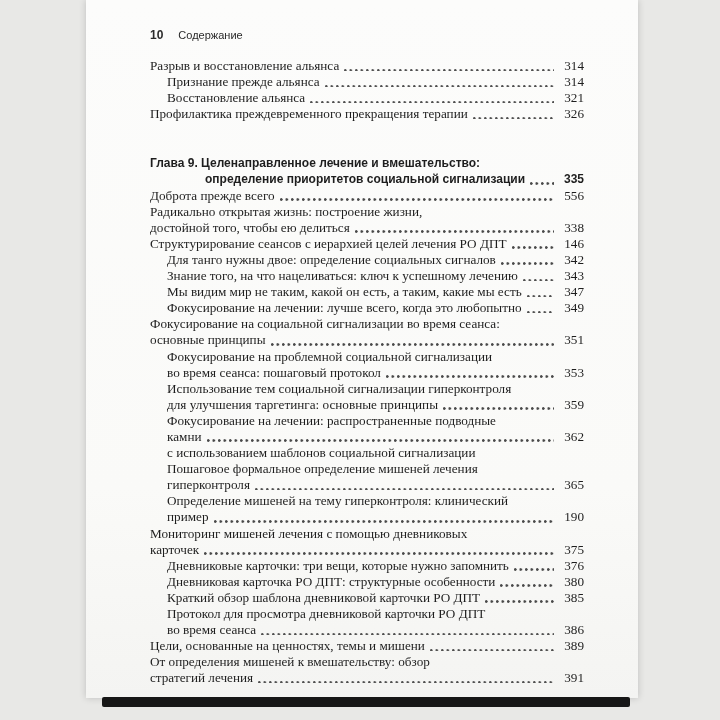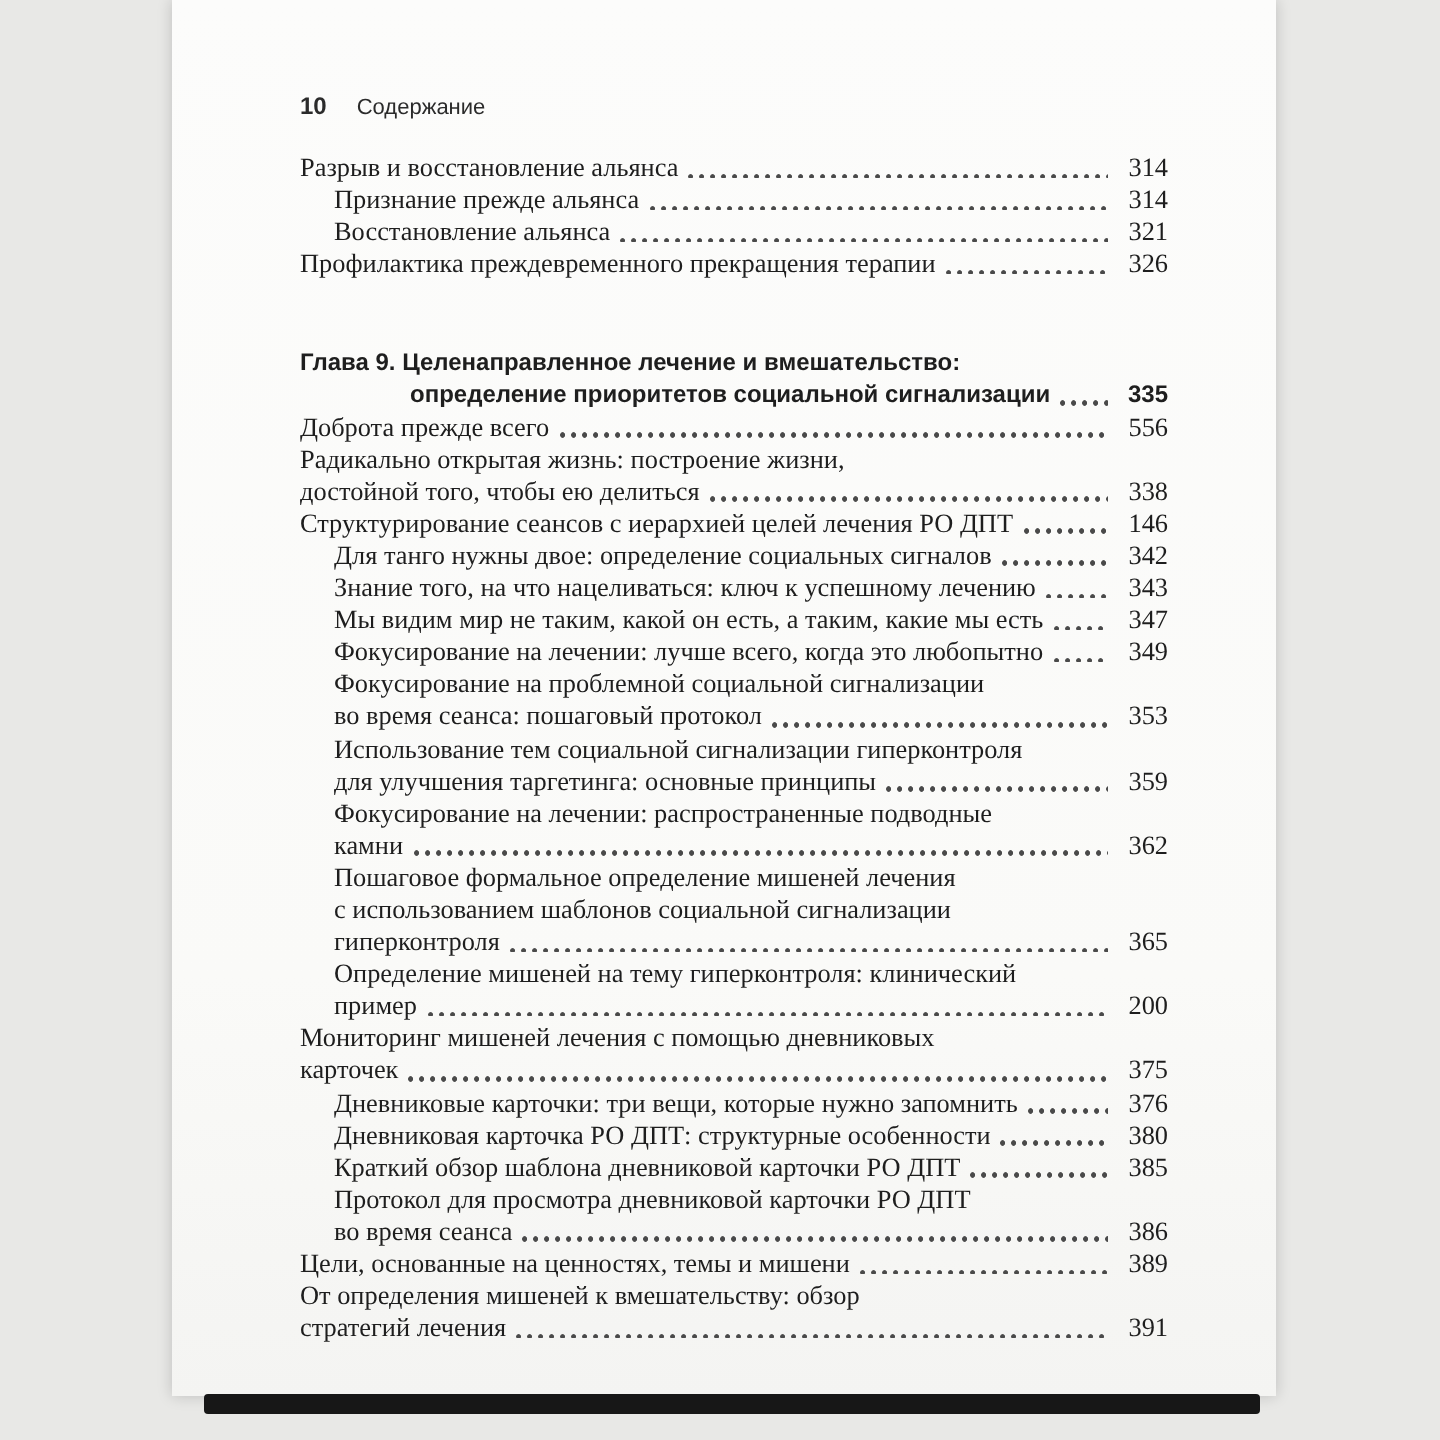--- a/index.html
+++ b/index.html
@@ -10,21 +10,21 @@
   }
   .page{
     position:absolute;left:86px;top:0;width:552px;height:698px;
     background:linear-gradient(180deg,#fcfcfb 0%,#fafaf8 70%,#f4f4f2 100%);
     box-shadow:0 0 7px rgba(0,0,0,0.18);
   }
   .book-edge{
     position:absolute;left:102px;top:697px;width:528px;height:10px;
     background:var(--book_edge,#171717);border-radius:2px;
   }
-  .content{position:absolute;left:64px;top:46px;width:434px;}
+  .content{position:absolute;left:64px;top:28px;width:434px;}
   .hdr{
     font-family:"Liberation Sans",sans-serif;font-size:11px;color:#2b2b2b;
     margin-bottom:16px;display:flex;gap:15px;align-items:baseline;
   }
   .hdr .num{font-weight:bold;font-size:12px;}
   .entry{font-size:13.2px;line-height:16.1px;color:var(--text,#1e1e1e);}
   .entry.chapter{
     font-family:"Liberation Sans",sans-serif;font-weight:bold;
     font-size:12px;margin-top:33px;
   }
@@ -134,20 +134,30 @@
             <span class="pg">347</span>
           </div>
         </div>
         <div class="entry indent-1">
           <div class="line">
             <span class="txt">Фокусирование на лечении: лучше всего, когда это любопытно</span>
             <span class="dots"></span>
             <span class="pg">349</span>
           </div>
         </div>
+        <div class="entry indent-0">
+          <div class="line">
+            <span class="txt">Фокусирование на социальной сигнализации во время сеанса:</span>
+          </div>
+          <div class="line cont">
+            <span class="txt">основные принципы</span>
+            <span class="dots"></span>
+            <span class="pg">351</span>
+          </div>
+        </div>
         <div class="entry indent-1">
           <div class="line">
             <span class="txt">Фокусирование на проблемной социальной сигнализации</span>
           </div>
           <div class="line cont">
             <span class="txt">во время сеанса: пошаговый протокол</span>
             <span class="dots"></span>
             <span class="pg">353</span>
           </div>
         </div>
@@ -165,40 +175,40 @@
           <div class="line">
             <span class="txt">Фокусирование на лечении: распространенные подводные</span>
           </div>
           <div class="line cont">
             <span class="txt">камни</span>
             <span class="dots"></span>
             <span class="pg">362</span>
           </div>
         </div>
         <div class="entry indent-1">
+          <div class="line cont">
+            <span class="txt">с использованием шаблонов социальной сигнализации</span>
+          </div>
           <div class="line">
             <span class="txt">Пошаговое формальное определение мишеней лечения</span>
           </div>
           <div class="line cont">
-            <span class="txt">с использованием шаблонов социальной сигнализации</span>
-          </div>
-          <div class="line cont">
             <span class="txt">гиперконтроля</span>
             <span class="dots"></span>
             <span class="pg">365</span>
           </div>
         </div>
         <div class="entry indent-1">
           <div class="line">
             <span class="txt">Определение мишеней на тему гиперконтроля: клинический</span>
           </div>
           <div class="line cont">
             <span class="txt">пример</span>
             <span class="dots"></span>
-            <span class="pg">200</span>
+            <span class="pg">190</span>
           </div>
         </div>
         <div class="entry indent-0">
           <div class="line">
             <span class="txt">Мониторинг мишеней лечения с помощью дневниковых</span>
           </div>
           <div class="line cont">
             <span class="txt">карточек</span>
             <span class="dots"></span>
             <span class="pg">375</span>

